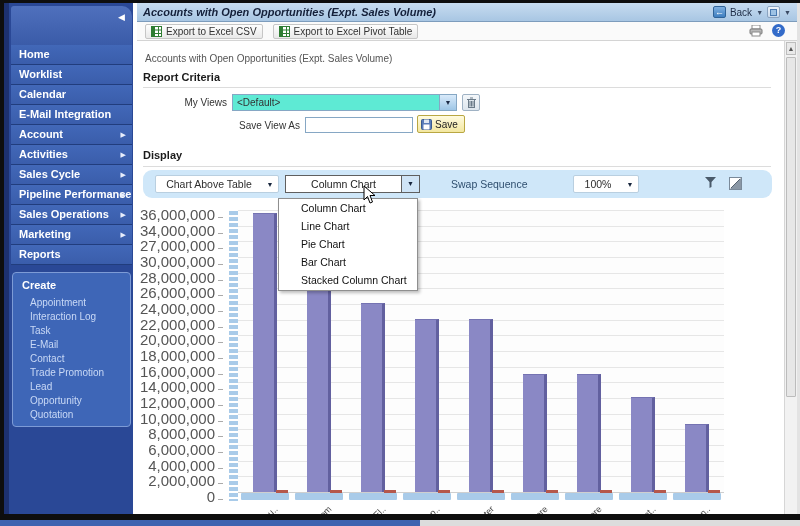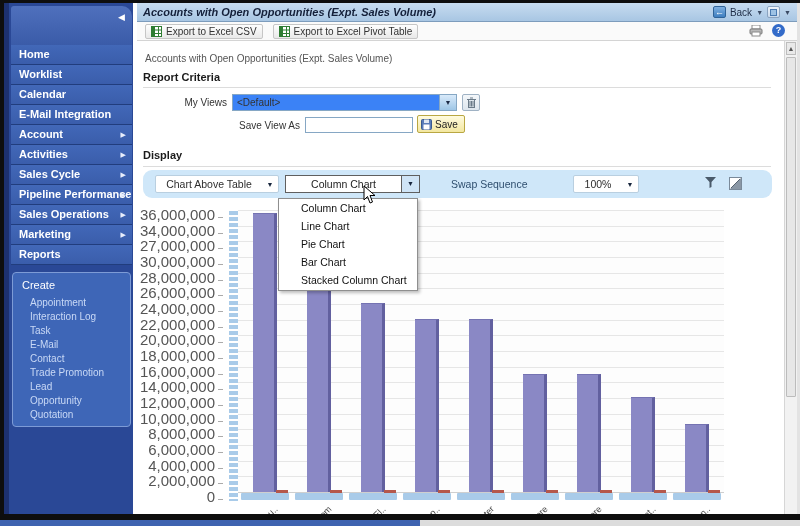--- a/index.html
+++ b/index.html
@@ -21,21 +21,21 @@
   .side-header{position:absolute;left:2px;top:3px;right:1px;height:39px;
     background:linear-gradient(180deg,#4f70bd,#3a5ba8);border-radius:3px 10px 0 0;}
   .collapse{position:absolute;right:7px;top:7px;color:#fff;font-size:9px;line-height:9px;}
   .side-menu{position:absolute;left:2px;top:42px;right:1px;}
   .side-item{position:relative;height:19px;line-height:19px;padding-left:8px;
     background:linear-gradient(180deg,#4268b8,#3a5dab);border-bottom:1px solid #213d7d;
     color:#fff;font-weight:bold;font-size:11px;cursor:pointer;}
   .side-arrow{position:absolute;right:6px;top:0;font-size:7px;color:#e8eefc;}
   .create-panel{position:absolute;left:3px;top:269px;right:2px;height:153px;
     background:#3e66b7;border:1px solid #7d9bd6;border-radius:4px;}
-  .create-heading{padding:6px 0 5px 9px;color:#fff;font-weight:normal;font-size:11px;}
+  .create-heading{padding:6px 0 5px 9px;color:#fff;font-weight:bold;font-size:11px;}
   .create-item{padding-left:17px;line-height:14px;font-size:10px;color:#c9d9f6;cursor:pointer;}
 
   
   .main{left:137px;top:3px;width:660px;height:511px;background:#fff;}
   .titlebar{position:absolute;left:0;top:0;width:100%;height:19px;
     background:linear-gradient(180deg,#c7dcf0,#a8c6e3);border-bottom:1px solid #7d9cbc;
     display:flex;align-items:center;padding:0 6px;box-sizing:border-box;}
   .page-title{flex:1;font-size:11px;font-weight:bold;font-style:italic;color:#14203a;
     white-space:nowrap;overflow:hidden;}
   .tb-right{display:flex;align-items:center;gap:4px;}
@@ -56,21 +56,21 @@
   .help{position:absolute;right:12px;top:2px;width:13px;height:13px;border-radius:50%;
     background:#336bc9;color:#fff;font-weight:bold;font-size:9px;line-height:13px;text-align:center;cursor:pointer;}
 
   .content{position:absolute;left:0;top:38px;width:647px;height:473px;overflow:hidden;background:#fff;}
 
   .subtitle{left:8px;top:12px;color:#555;}
   .sec-head{font-weight:bold;font-size:11px;color:#1a1a1a;}
   .rule{height:1px;background:#dcdcdc;}
 
   .lbl{color:#333;}
-  .combo{background:#3b82f6;border:1px solid #86a7c4;display:flex;align-items:center;box-sizing:border-box;}
+  .combo{background:#5eead4;border:1px solid #86a7c4;display:flex;align-items:center;box-sizing:border-box;}
   .combo-val{flex:1;padding-left:4px;white-space:nowrap;overflow:hidden;}
   .combo-btn{width:16px;align-self:stretch;background:linear-gradient(180deg,#d9eafa,#9ec6e6);
     border-left:1px solid #86a7c4;text-align:center;font-size:7px;color:#1d2b45;line-height:15px;cursor:pointer;}
   .txt-input{border:1px solid #86a7c4;background:#fff;box-sizing:border-box;font-size:10px;padding:0 3px;
     font-family:"Liberation Sans",sans-serif;}
   .trash-btn,.icon-btn{background:linear-gradient(180deg,#f4f7fa,#dde6ee);border:1px solid #9fb2c4;
     border-radius:2px;display:flex;align-items:center;justify-content:center;cursor:pointer;box-sizing:border-box;}
   .save-btn{display:inline-flex;align-items:center;gap:3px;background:linear-gradient(180deg,#fffbe0,#f3e7a0);
     border:1px solid #b9a742;border-radius:2px;padding:1px 6px 1px 3px;font-size:10px;color:#222;cursor:pointer;box-sizing:border-box;}
 

